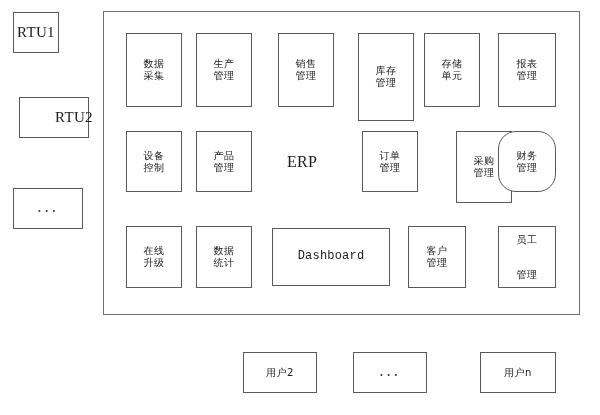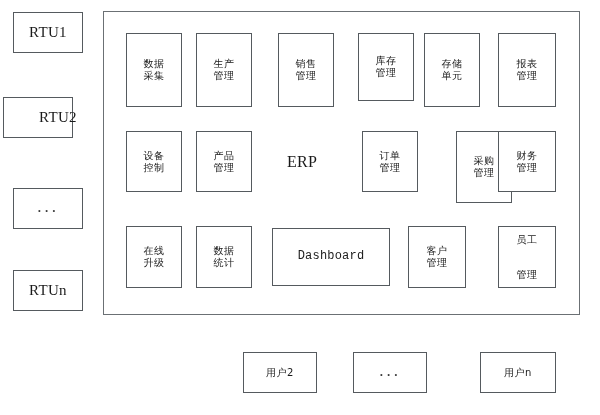--- a/index.html
+++ b/index.html
@@ -67,54 +67,51 @@
     align-items: center;
     justify-content: center;
     color: #1a1a1a;
   }
 </style>
 </head>
 <body>
 
 <div id="canvas">
 
-  <div class="box latin" style="left:13px; top:12px; width:70px; height:41px;">
+  <div class="box latin" style="left:13px; top:12px; width:46px; height:41px;">
     <span class="line">RTU1</span>
   </div>
 
-  <div class="box latin" style="left:3px; top:97px; width:70px; height:41px;padding-left:40px;">
+  <div class="box latin" style="left:19px; top:97px; width:70px; height:41px;padding-left:40px;">
     <span class="line">RTU2</span>
   </div>
 
   <div class="box dots" style="left:13px; top:188px; width:70px; height:41px;">
     <span class="line">...</span>
   </div>
 
-  <div class="box latin" style="left:13px; top:270px; width:70px; height:41px;">
-    <span class="line">RTUn</span>
-  </div>
 
   <div class="container-box" style="left:103px; top:11px; width:477px; height:304px;"></div>
 
   <div class="box cjk" style="left:126px; top:33px; width:56px; height:74px;">
     <span class="line">数据</span>
     <span class="line">采集</span>
   </div>
 
   <div class="box cjk" style="left:196px; top:33px; width:56px; height:74px;">
     <span class="line">生产</span>
     <span class="line">管理</span>
   </div>
 
   <div class="box cjk" style="left:278px; top:33px; width:56px; height:74px;">
     <span class="line">销售</span>
     <span class="line">管理</span>
   </div>
 
-  <div class="box cjk" style="left:358px; top:33px; width:56px; height:68px;">
+  <div class="box cjk" style="left:358px; top:33px; width:56px; height:88px;">
     <span class="line">库存</span>
     <span class="line">管理</span>
   </div>
 
   <div class="box cjk" style="left:424px; top:33px; width:56px; height:74px;">
     <span class="line">存储</span>
     <span class="line">单元</span>
   </div>
 
   <div class="box cjk" style="left:498px; top:33px; width:58px; height:74px;justify-content:center;">
@@ -139,21 +136,21 @@
   <div class="box cjk" style="left:362px; top:131px; width:56px; height:61px;">
     <span class="line">订单</span>
     <span class="line">管理</span>
   </div>
 
   <div class="box cjk" style="left:428px; top:131px; width:56px; height:72px;margin-left:28px;">
     <span class="line">采购</span>
     <span class="line">管理</span>
   </div>
 
-  <div class="box cjk" style="left:498px; top:131px; width:58px; height:61px;">
+  <div class="box cjk" style="left:498px; top:131px; width:58px; height:61px;border-radius:18px;">
     <span class="line">财务</span>
     <span class="line">管理</span>
   </div>
 
   <div class="box cjk" style="left:126px; top:226px; width:56px; height:62px;">
     <span class="line">在线</span>
     <span class="line">升级</span>
   </div>
 
   <div class="box cjk" style="left:196px; top:226px; width:56px; height:62px;">

